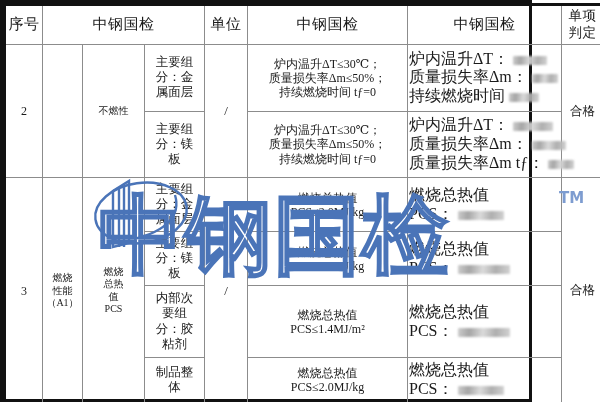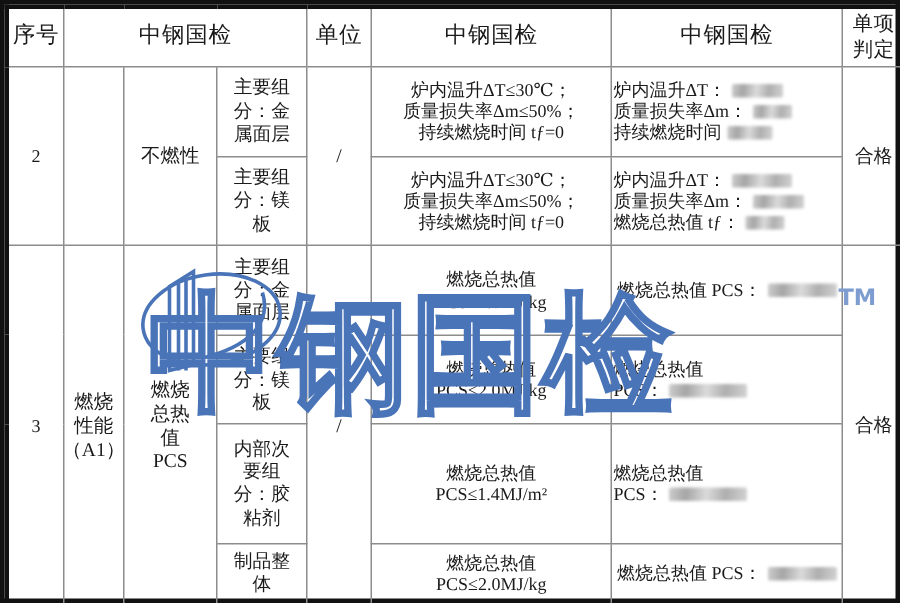--- a/index.html
+++ b/index.html
@@ -5,21 +5,21 @@
   html,body{margin:0;padding:0;}
   body{
     width:600px;height:402px;
     background:#ffffff;
     font-family:"Liberation Serif","DejaVu Serif",serif;
     color:#1a1a1a;
     overflow:hidden;
     position:relative;
   }
   #sheet{
-    position:absolute;left:0;top:0;width:600px;height:402px;
+    position:absolute;left:0;top:0;width:532px;height:402px;
     box-sizing:border-box;
     border-top:3px solid #111;
     border-bottom:3px solid #111;
     border-left:3px solid #111;
     border-right:3px solid #111;
     background:#fff;
   }
   table.rt{
     border-collapse:collapse;
     width:600px;
@@ -44,23 +44,23 @@
   
   table.rt tr:first-child th{border-top:3px solid #111;}
   table.rt tr th:first-child,table.rt tr td.lft{border-left:3px solid #111;}
   table.rt tr th:last-child,table.rt tr td.rgt{border-right:3px solid #111;}
   table.rt tr.lastrow td{border-bottom:3px solid #111;}
 
   .c-num{font-size:12px;}
   .c-unit{font-size:13px;}
   .c-judge{font-size:12.5px;}
   .c-req{font-size:12px;line-height:1.45;padding:3px 2px;}
-  .c-res{font-size:12px;line-height:1.45;padding:3px 2px;text-align:center;}
+  .c-res{font-size:16px;line-height:1.45;padding:3px 2px;text-align:center;}
   .c-sub{font-size:12.5px;line-height:1.3;}
-  .c-item{font-size:13px;line-height:1.3;}
+  .c-item{font-size:10px;line-height:1.3;}
 
   .reqline{white-space:nowrap;}
   .resline{white-space:nowrap;display:inline-block;text-align:left;}
   .resblock{display:inline-block;text-align:left;}
 
   
   .smudge{
     display:inline-block;
     height:9px;
     vertical-align:-1px;
@@ -195,21 +195,21 @@
         </td>
         <td class="c-req">
           <div class="reqline">炉内温升ΔT≤30℃；</div>
           <div class="reqline">质量损失率Δm≤50%；</div>
           <div class="reqline">持续燃烧时间 tƒ=0</div>
         </td>
         <td class="c-res">
           <div class="resblock">
             <div class="resline"><span>炉内温升ΔT：</span><span class="smudge w40"></span></div>
             <div class="resline"><span>质量损失率Δm：</span><span class="smudge w34"></span></div>
-            <div class="resline"><span>燃烧总热值 tƒ：</span><span class="smudge w26"></span></div>
+            <div class="resline"><span>质量损失率Δm tƒ：</span><span class="smudge w26"></span></div>
           </div>
         </td>
       </tr>
 
       <tr>
         <td class="lft c-num" rowspan="4">3</td>
         <td class="c-item" rowspan="4">
           <div class="vstack">
             <span>燃烧</span>
             <span>性能</span>

